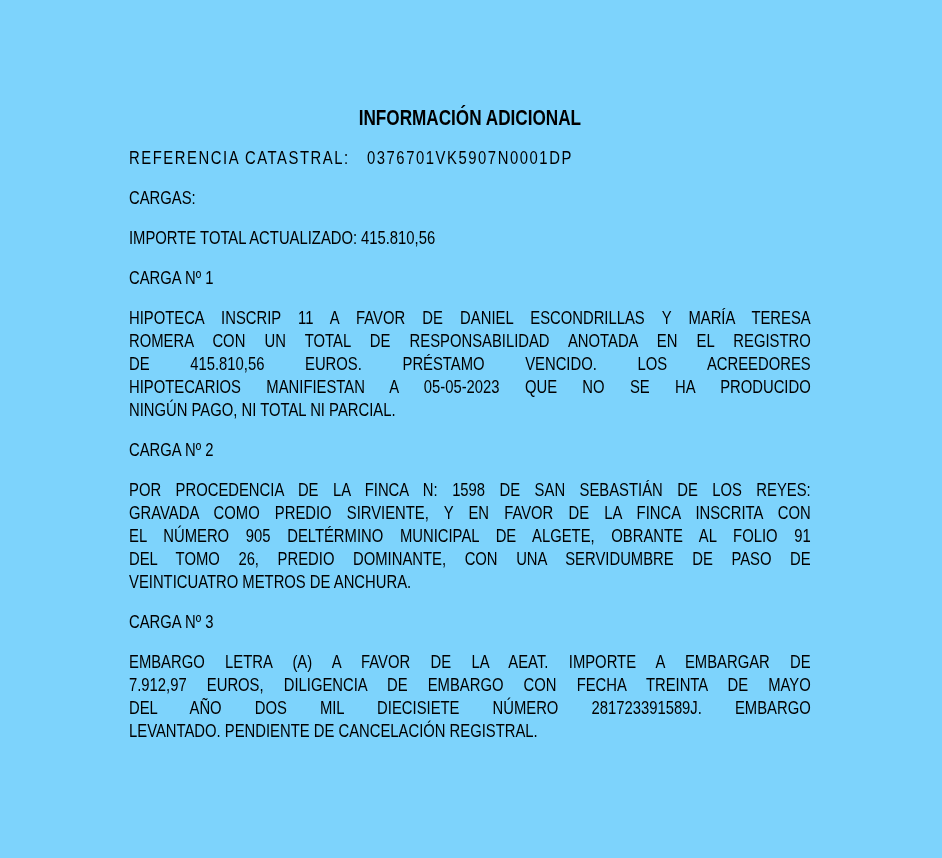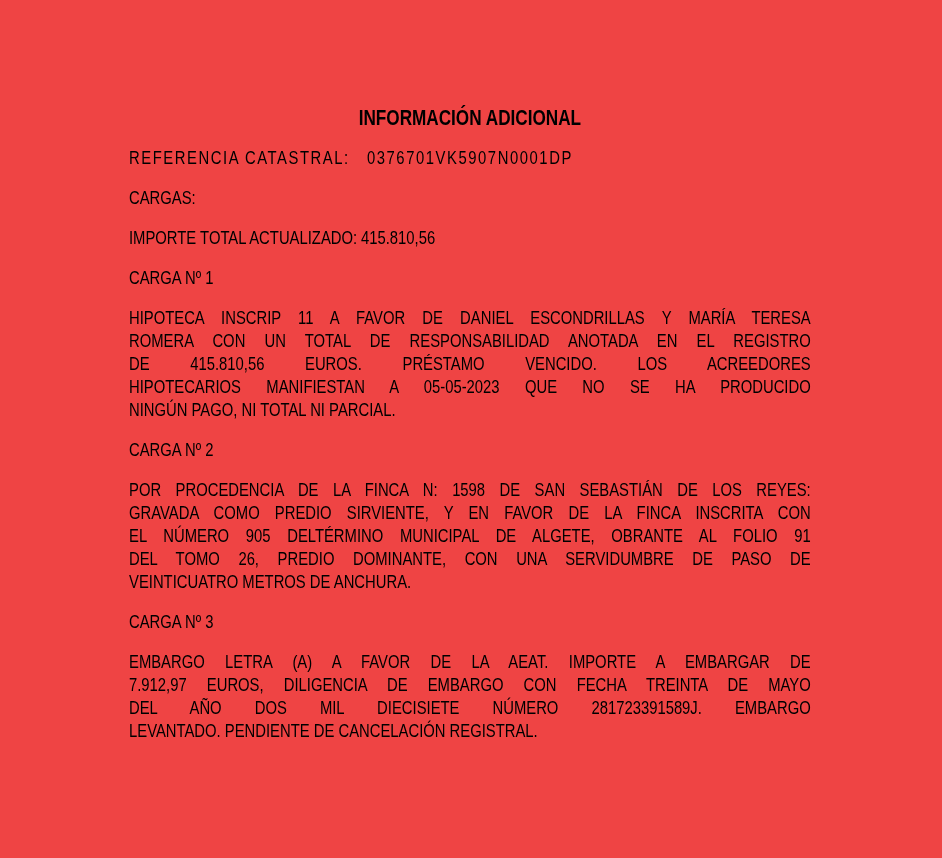--- a/index.html
+++ b/index.html
@@ -1,20 +1,20 @@
 <!DOCTYPE html>
 <html><head>
 <meta charset="utf-8">
 <style>
   html, body { margin: 0; padding: 0; background: #ffffff; }
   .page {
     position: relative;
     width: 942px;
     height: 858px;
-    background: #ef4444;
+    background: #7dd3fc;
     color: #000000;
     font-family: "Liberation Sans", sans-serif;
     overflow: hidden;
   }
   .doc {
     position: absolute;
     left: 129px;
     top: 106px;
     width: 874px;              
     transform: scaleX(0.78);   

